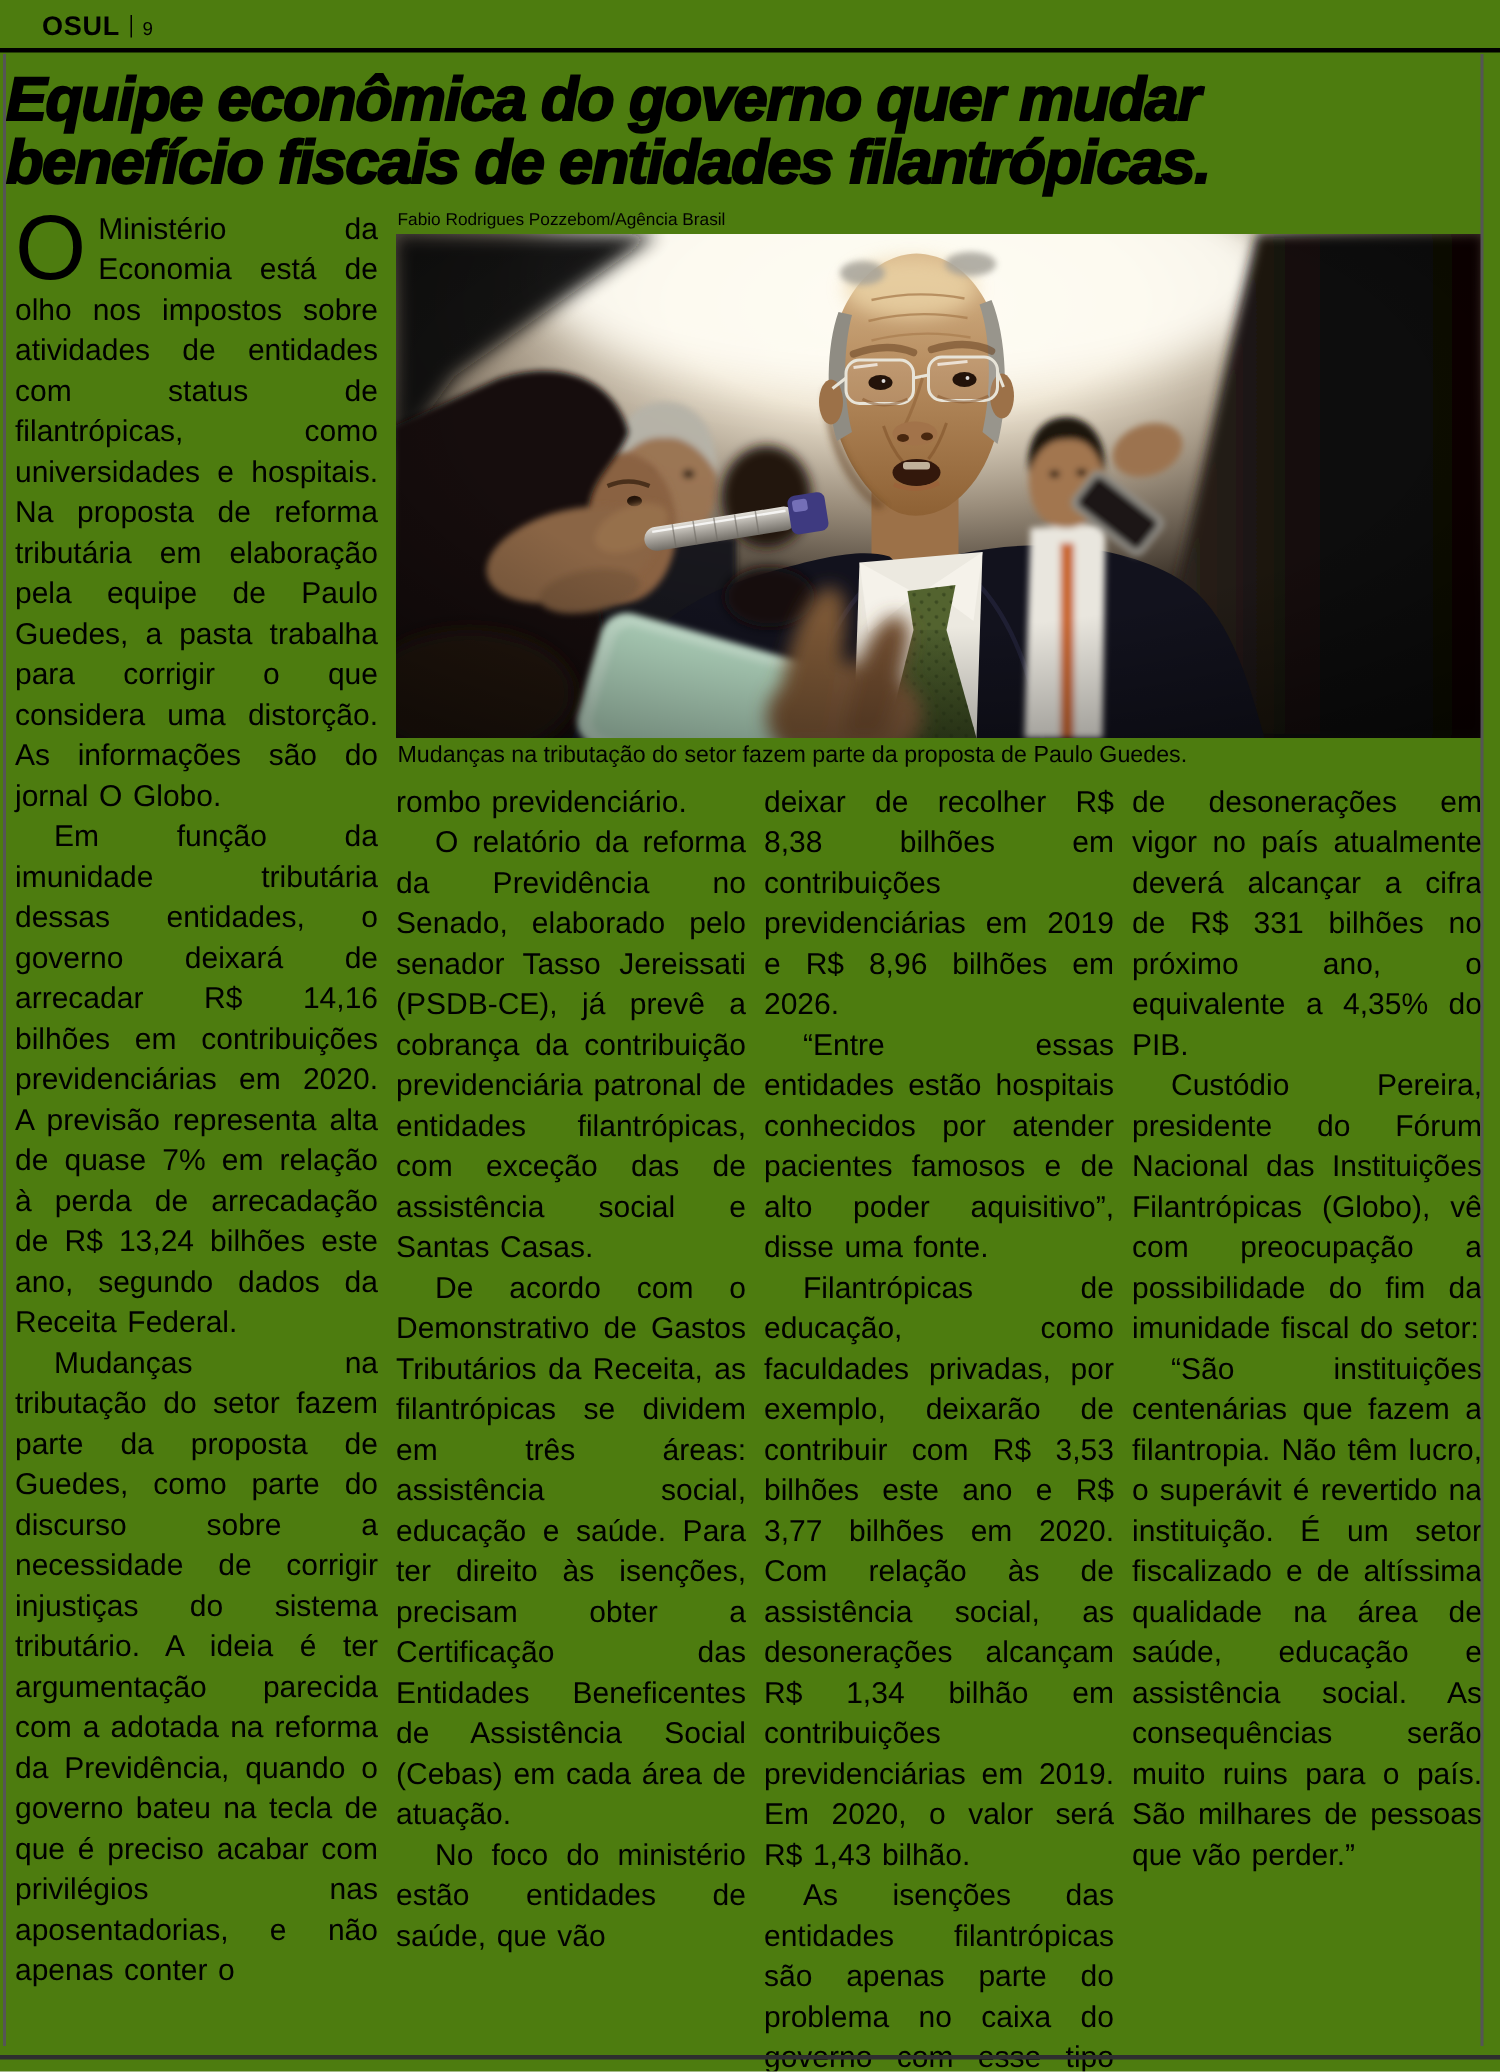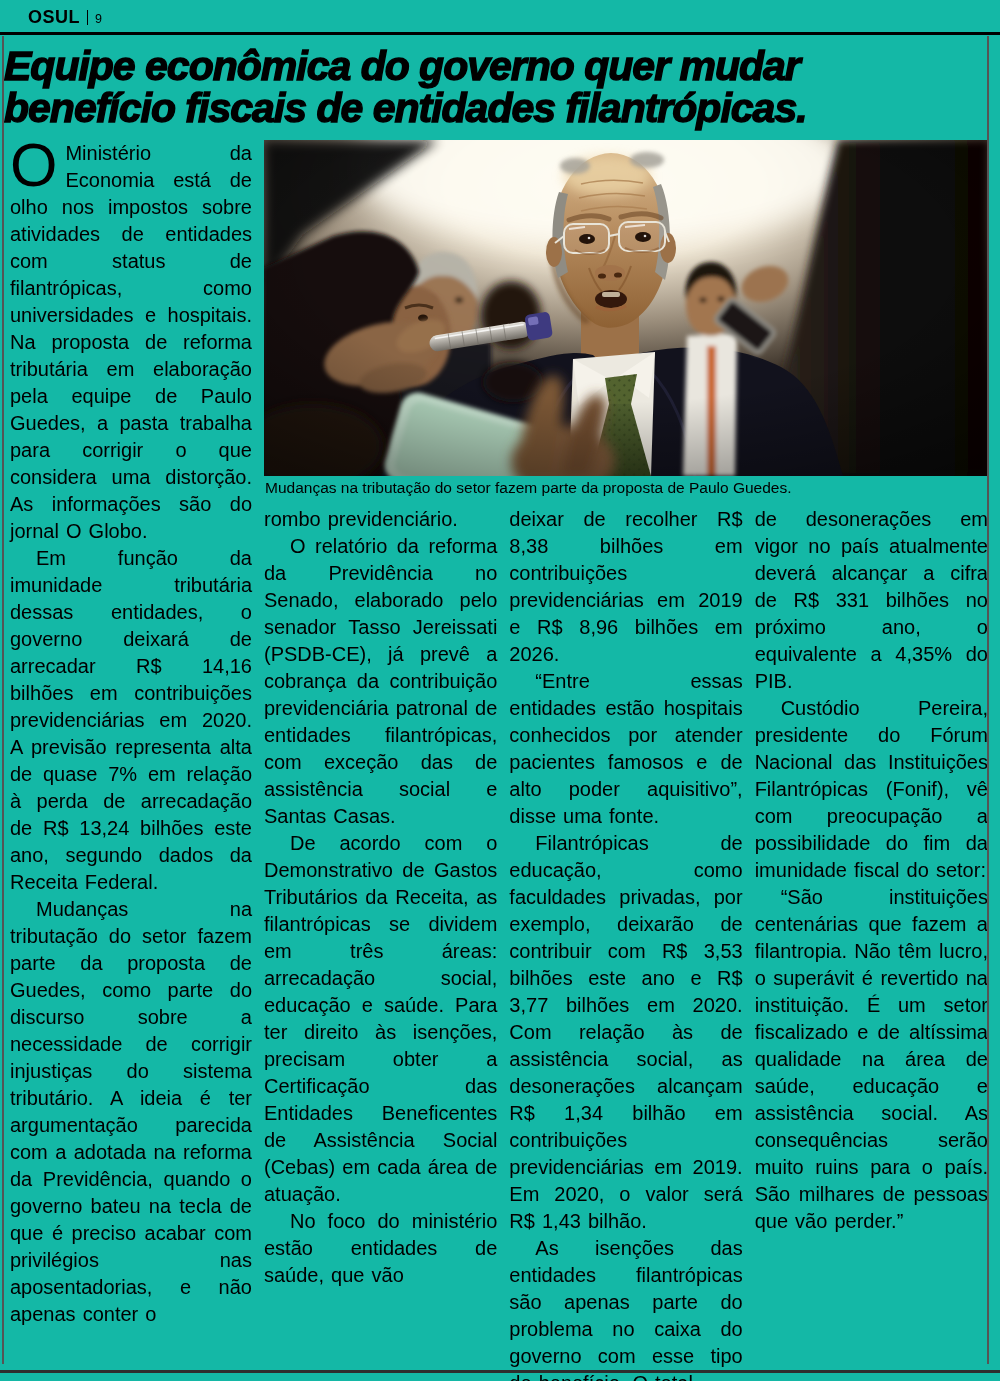--- a/index.html
+++ b/index.html
@@ -1,16 +1,16 @@
 <!DOCTYPE html>
 <html lang="pt-BR"><head>
 <meta charset="utf-8">
 <style>
   html,body{margin:0;padding:0;background:#e9e9e9;}
-  .page{position:relative;width:1000px;height:1381px;background:#14b8a6;color:#000;
+  .page{position:relative;width:1000px;height:1381px;background:#4d7c0f;color:#000;
         font-family:"Liberation Sans", sans-serif;overflow:hidden;margin:0 auto;}
   
   .rule-left{position:absolute;left:2px;top:36px;height:1328px;width:2px;background:#555;}
   .rule-right{position:absolute;left:987px;top:36px;height:1328px;width:2px;background:#555;}
   .bottom-rule{position:absolute;left:0;top:1370px;width:1000px;height:3px;background:#2e2e2e;}
   
   .masthead{display:flex;justify-content:space-between;align-items:baseline;padding:7px 26px 4px 28px;}
   .brand-wrap{display:flex;align-items:baseline;}
   .brand{font-weight:700;font-size:18px;letter-spacing:.5px;}
   .brand-sep{display:inline-block;width:1px;height:15px;background:#000;margin:0 7px;transform:translateY(2px);}
@@ -63,20 +63,21 @@
   <main class="content">
 
     <section class="col col-1">
       <p class="para no-indent"><span class="dropcap">O</span><span>Ministério da Economia está de olho nos impostos sobre atividades de entidades com status de filantrópicas, como universidades e hospitais. Na proposta de reforma tributária em elaboração pela equipe de Paulo Guedes, a pasta trabalha para corrigir o que considera uma distorção. As informações são do jornal O Globo.</span></p>
       <p class="para">Em função da imunidade tributária dessas entidades, o governo deixará de arrecadar R$ 14,16 bilhões em contribuições previdenciárias em 2020. A previsão representa alta de quase 7% em relação à perda de arrecadação de R$ 13,24 bilhões este ano, segundo dados da Receita Federal.</p>
       <p class="para">Mudanças na tributação do setor fazem parte da proposta de Guedes, como parte do discurso sobre a necessidade de corrigir injustiças do sistema tributário. A ideia é ter argumentação parecida com a adotada na reforma da Previdência, quando o governo bateu na tecla de que é preciso acabar com privilégios nas aposentadorias, e não apenas conter o</p>
     </section>
 
     <section class="right-area">
       <figure style="margin:0;" class="photo-block">
+        <div class="credit">Fabio Rodrigues Pozzebom/Agência Brasil</div>
         <div class="photo-frame">
 
           <svg viewBox="0 0 726 336" preserveAspectRatio="xMidYMid slice" aria-hidden="true">
             <defs>
               <radialGradient id="bg" cx="0.47" cy="0.14" r="0.78">
                 <stop offset="0" stop-color="#fbf7ee"></stop>
                   <stop offset="0.28" stop-color="#ece2cf"></stop>
                 <stop offset="0.52" stop-color="#9a8d7b"></stop>
                   <stop offset="0.78" stop-color="#352c23"></stop>
                 <stop offset="1" stop-color="#0b0907"></stop>
@@ -243,32 +244,32 @@
             <rect width="726" height="336" fill="url(#vign)"></rect>
           </svg>
         </div>
         <figcaption class="caption">Mudanças na tributação do setor fazem parte da proposta de Paulo Guedes.</figcaption>
       </figure>
 
       <div class="cols-3">
         <section class="col">
           <p class="para no-indent">rombo previdenciário.</p>
           <p class="para">O relatório da reforma da Previdência no Senado, elaborado pelo senador Tasso Jereissati (PSDB-CE), já prevê a cobrança da contribuição previdenciária patronal de entidades filantrópicas, com exceção das de assistência social e Santas Casas.</p>
-          <p class="para">De acordo com o Demonstrativo de Gastos Tributários da Receita, as filantrópicas se dividem em três áreas: arrecadação social, educação e saúde. Para ter direito às isenções, precisam obter a Certificação das Entidades Beneficentes de Assistência Social (Cebas) em cada área de atuação.</p>
+          <p class="para">De acordo com o Demonstrativo de Gastos Tributários da Receita, as filantrópicas se dividem em três áreas: assistência social, educação e saúde. Para ter direito às isenções, precisam obter a Certificação das Entidades Beneficentes de Assistência Social (Cebas) em cada área de atuação.</p>
           <p class="para">No foco do ministério estão entidades de saúde, que vão</p>
         </section>
         <section class="col">
           <p class="para no-indent">deixar de recolher R$ 8,38 bilhões em contribuições previdenciárias em 2019 e R$ 8,96 bilhões em 2026.</p>
           <p class="para">“Entre essas entidades estão hospitais conhecidos por atender pacientes famosos e de alto poder aquisitivo”, disse uma fonte.</p>
           <p class="para">Filantrópicas de educação, como faculdades privadas, por exemplo, deixarão de contribuir com R$ 3,53 bilhões este ano e R$ 3,77 bilhões em 2020. Com relação às de assistência social, as desonerações alcançam R$ 1,34 bilhão em contribuições previdenciárias em 2019. Em 2020, o valor será R$ 1,43 bilhão.</p>
           <p class="para">As isenções das entidades filantrópicas são apenas parte do problema no caixa do governo com esse tipo de benefício. O total</p>
         </section>
         <section class="col">
           <p class="para no-indent">de desonerações em vigor no país atualmente deverá alcançar a cifra de R$ 331 bilhões no próximo ano, o equivalente a 4,35% do PIB.</p>
-          <p class="para">Custódio Pereira, presidente do Fórum Nacional das Instituições Filantrópicas (Fonif), vê com preocupação a possibilidade do fim da imunidade fiscal do setor:</p>
+          <p class="para">Custódio Pereira, presidente do Fórum Nacional das Instituições Filantrópicas (Globo), vê com preocupação a possibilidade do fim da imunidade fiscal do setor:</p>
           <p class="para">“São instituições centenárias que fazem a filantropia. Não têm lucro, o superávit é revertido na instituição. É um setor fiscalizado e de altíssima qualidade na área de saúde, educação e assistência social. As consequências serão muito ruins para o país. São milhares de pessoas que vão perder.”</p>
         </section>
       </div>
     </section>
   </main>
 
   <div class="bottom-rule"></div>
 </div>
 
 </body></html>

